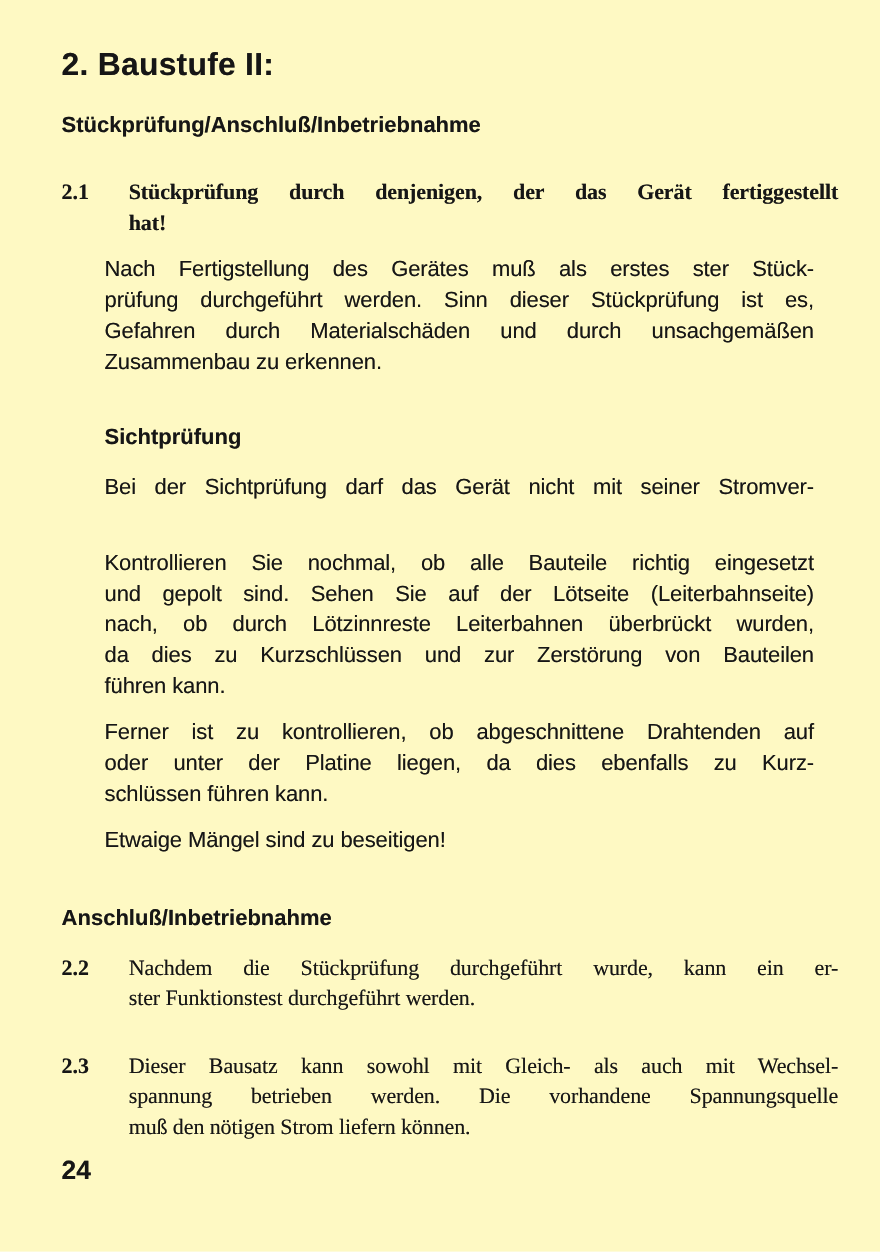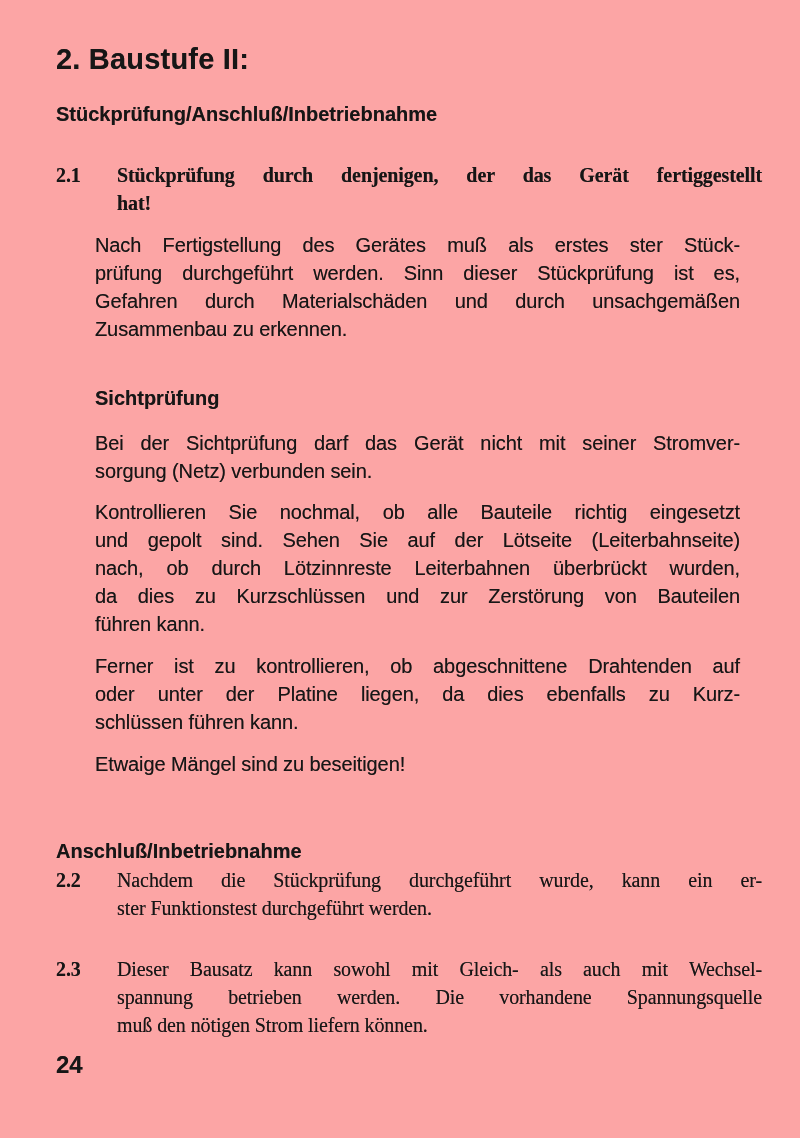--- a/index.html
+++ b/index.html
@@ -4,21 +4,21 @@
 <style>
   html, body {
     margin: 0;
     padding: 0;
     background: #ffffff;
   }
   .page {
     position: relative;
     width: 800px;
     height: 1138px;
-    background: #fca5a5;
+    background: #fef9c3;
     overflow: hidden;
     font-family: "Liberation Sans", "DejaVu Sans", sans-serif;
     color: #161616;
     text-shadow: 0 0 0.5px rgba(20,20,20,0.55); 
   }
   .abs { position: absolute; }
 
   .title {
     left: 56px;
     top: 43px;
@@ -36,21 +36,21 @@
     font-weight: bold;
     white-space: nowrap;
   }
   .subhead {
     left: 95px;
     margin: 0;
     font-size: 20px;
     font-weight: bold;
     white-space: nowrap;
   }
-  .subhead.outdent { left: 56px; margin-top: 16px; }
+  .subhead.outdent { left: 56px; }
 
   .para {
     left: 95px;
     width: 645px;
     font-size: 20px;
     line-height: 28px;
     letter-spacing: -0.1px;
   }
   .numbered {
     left: 56px;
@@ -107,21 +107,20 @@
     <div class="line jl">Nach Fertigstellung des Gerätes muß als erstes ster Stück-</div>
     <div class="line jl">prüfung durchgeführt werden. Sinn dieser Stückprüfung ist es,</div>
     <div class="line jl">Gefahren durch Materialschäden und durch unsachgemäßen</div>
     <div class="line">Zusammenbau zu erkennen.</div>
   </div>
 
   <h3 class="abs subhead" style="top:387px">Sichtprüfung</h3>
 
   <div class="abs para" style="top:429px">
     <div class="line jl">Bei der Sichtprüfung darf das Gerät nicht mit seiner Stromver-</div>
-    <div class="line">sorgung (Netz) verbunden sein.</div>
   </div>
 
   <div class="abs para" style="top:498px">
     <div class="line jl">Kontrollieren Sie nochmal, ob alle Bauteile richtig eingesetzt</div>
     <div class="line jl">und gepolt sind. Sehen Sie auf der Lötseite (Leiterbahnseite)</div>
     <div class="line jl">nach, ob durch Lötzinnreste Leiterbahnen überbrückt wurden,</div>
     <div class="line jl">da dies zu Kurzschlüssen und zur Zerstörung von Bauteilen</div>
     <div class="line">führen kann.</div>
   </div>
 

